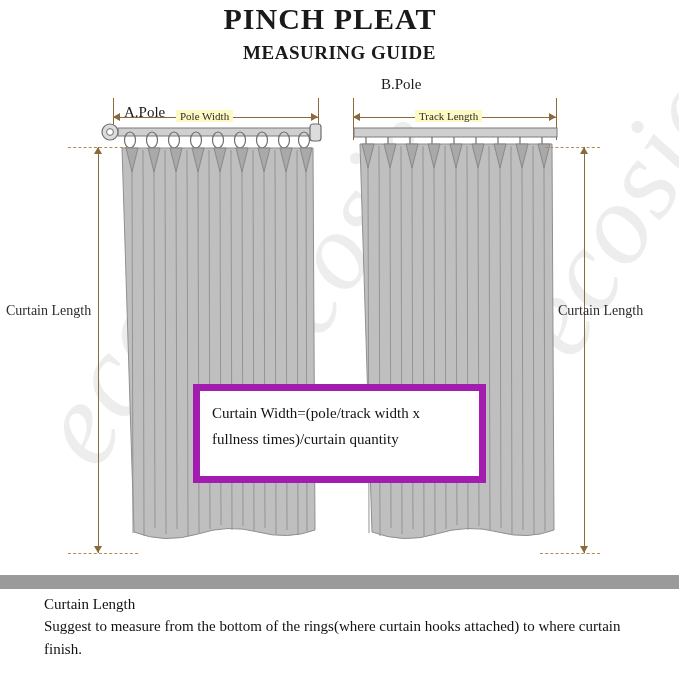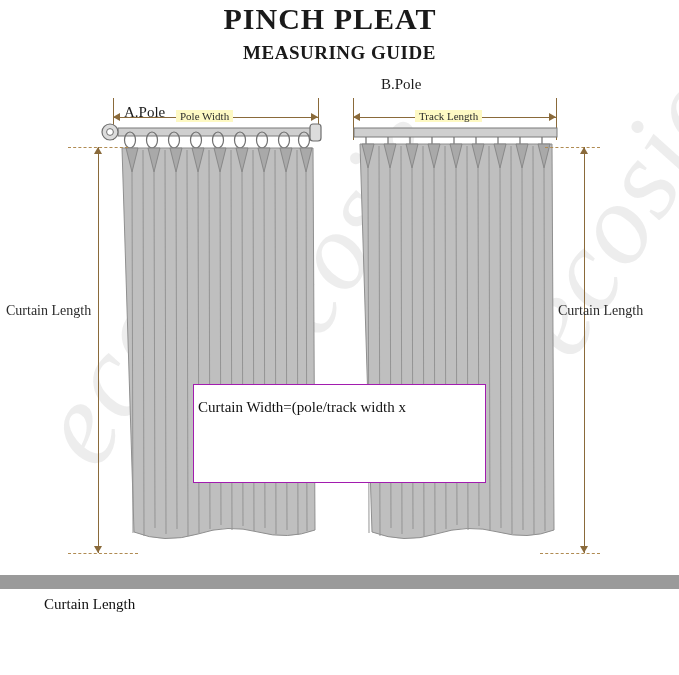--- a/index.html
+++ b/index.html
@@ -123,22 +123,22 @@
   .curtain-svg { position: absolute; }
 
   
   .formula-box {
     position: absolute;
     top: 384px;
     left: 193px;
     width: 293px;
     height: 99px;
     background: #ffffff;
-    border: 1px solid #a21caf;
-    padding: 9px 12px 0 4px;
+    border: 7px solid #a21caf;
+    padding: 9px 12px 0 12px;
     box-sizing: border-box;
   }
   .formula-line {
     font-size: 15px;
     color: #111111;
     line-height: 26px;
     white-space: nowrap;
   }
 
   
@@ -314,18 +314,20 @@
 
 <div class="guide-dash" style="left:545px; top:147px; width:55px;"></div>
 <div class="guide-dash" style="left:540px; top:553px; width:60px;"></div>
 <div class="dimline v-dim" style="left:584px; top:147px; height:406px;"></div>
 <div class="arrow arrow-up" style="left:580px; top:147px;"></div>
 <div class="arrow arrow-down" style="left:580px; top:546px;"></div>
 <div class="length-label" id="len-right">Curtain Length</div>
 
 <div class="formula-box">
   <div class="formula-line">Curtain Width=(pole/track width x</div>
+  <div class="formula-line">fullness times)/curtain quantity</div>
 </div>
 
 <div class="footer-bar"></div>
 <div class="footer">
   <div class="footer-title">Curtain Length</div>
+  <div class="footer-text">Suggest to measure from the bottom of the rings(where curtain hooks attached) to where curtain finish.</div>
 </div>
 
 </body></html>

